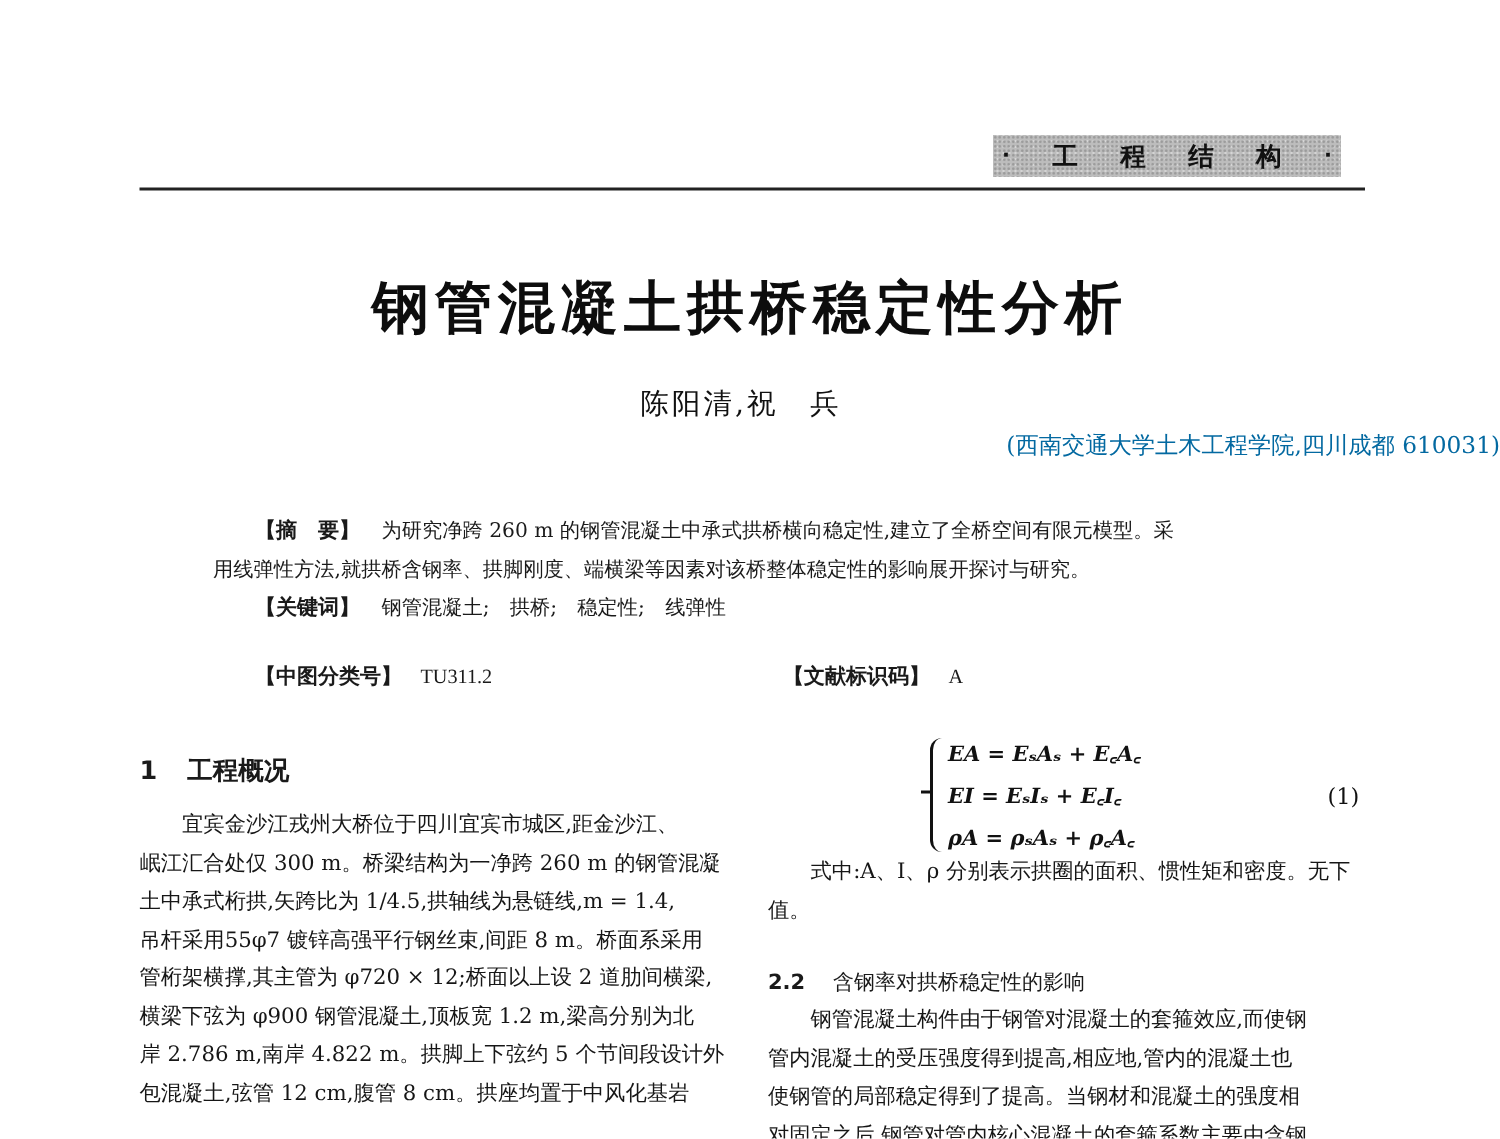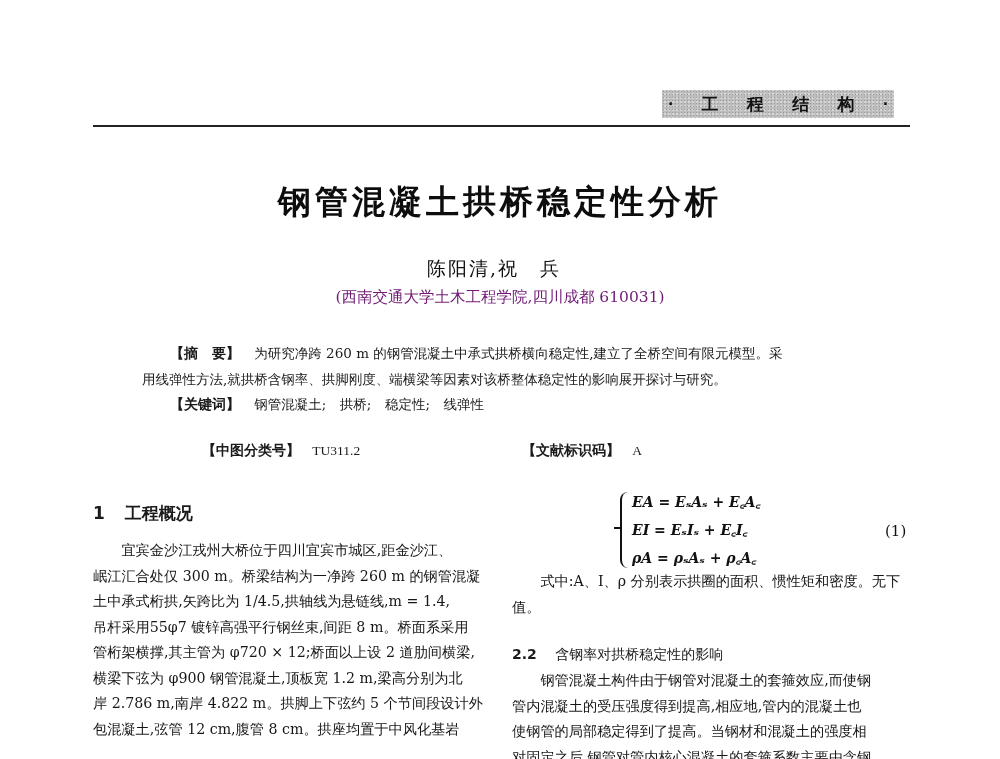--- a/index.html
+++ b/index.html
@@ -23,29 +23,29 @@
     font-weight: bold; font-size: 17px; color: #111;
   }
   .banner .dot { font-size: 14px; }
   .rule {
     position: absolute; left: 93px; top: 125px; width: 817px; height: 2px; background: #222;
   }
 
   .title {
     position: absolute; left: 0; width: 1000px; top: 180px; text-align: center;
     font-family: "DejaVu Sans", "Liberation Sans", sans-serif;
-    font-weight: bold; font-size: 33px; letter-spacing: 4px; color: #0d0d0d;
+    font-weight: bold; font-size: 38px; letter-spacing: 4px; color: #0d0d0d;
   }
   .authors {
     position: absolute; left: 0; width: 988px; top: 256px; text-align: center;
     font-size: 19px; letter-spacing: 2px; color: #111;
   }
   .affil {
-    position: absolute; left: 0; width: 1000px; top: 287px; text-align: center;
-    font-size: 15.5px; color: #701a75;
+    position: absolute; left: 0; width: 1000px; top: 287px; text-align: right;
+    font-size: 15.5px; color: #0369a1;
   }
 
   .meta { font-size: 13.5px; color: #1a1a1a; }
   .lbl { font-family: "DejaVu Sans", "Liberation Sans", sans-serif; font-weight: bold; font-size: 14px; }
 
   .h1 { font-family: "DejaVu Sans", "Liberation Sans", sans-serif; font-weight: bold; font-size: 17px; }
   .h2 { font-size: 14px; }
   .h2 .num { font-family: "DejaVu Sans", "Liberation Sans", sans-serif; font-weight: bold; }
 
   .body { font-size: 14.2px; color: #161616; line-height: 25.5px; }
@@ -88,21 +88,21 @@
   <span class="lbl">【摘　要】</span>
   <span style="margin-left:10px">为研究净跨 260 m 的钢管混凝土中承式拱桥横向稳定性,建立了全桥空间有限元模型。采</span>
 </div>
 <div class="abs meta" style="left:142px; top:371px;">用线弹性方法,就拱桥含钢率、拱脚刚度、端横梁等因素对该桥整体稳定性的影响展开探讨与研究。</div>
 
 <div class="abs meta" style="left:170px; top:396px;">
   <span class="lbl">【关键词】</span>
   <span style="margin-left:10px">钢管混凝土;　拱桥;　稳定性;　线弹性</span>
 </div>
 
-<div class="abs meta" style="left:170px; top:442px;margin-left:32px;">
+<div class="abs meta" style="left:170px; top:442px;">
   <span class="lbl">【中图分类号】</span>
   <span style="margin-left:8px; font-family:'Liberation Serif',serif;">TU311.2</span>
 </div>
 <div class="abs meta" style="left:522px; top:442px;">
   <span class="lbl">【文献标识码】</span>
   <span style="margin-left:8px; font-family:'Liberation Serif',serif;">A</span>
 </div>
 
 <div class="abs h1" style="left:93px; top:502px;">
   <span>1</span>

